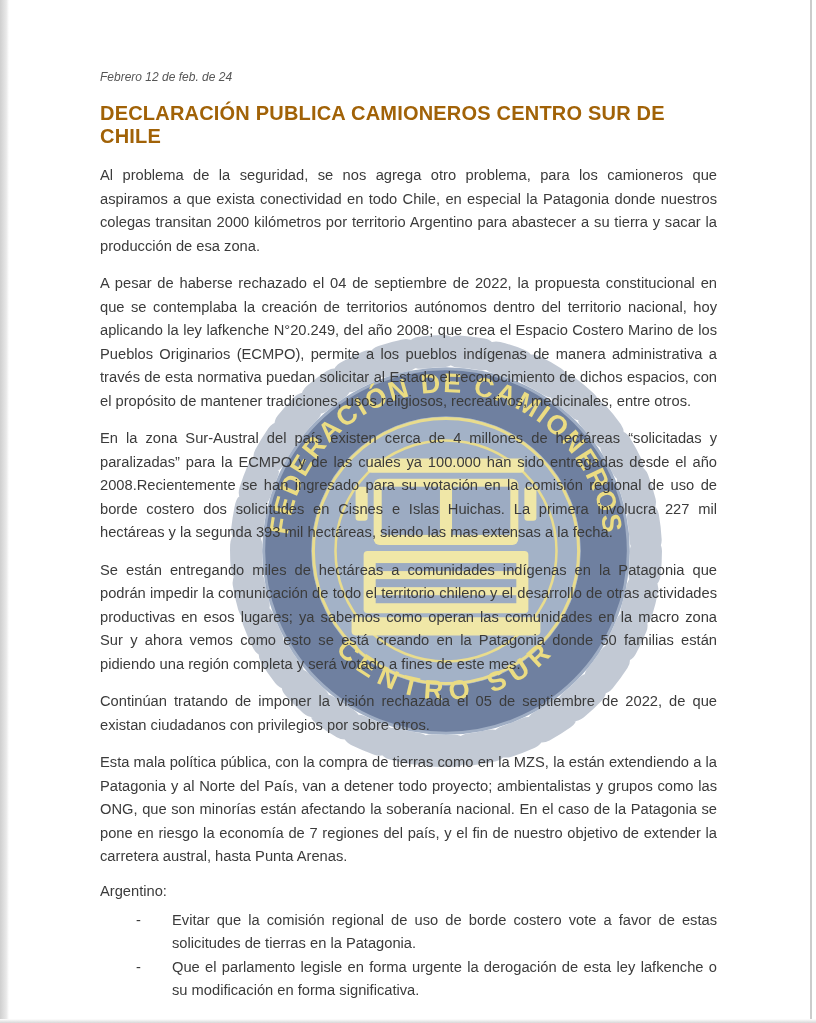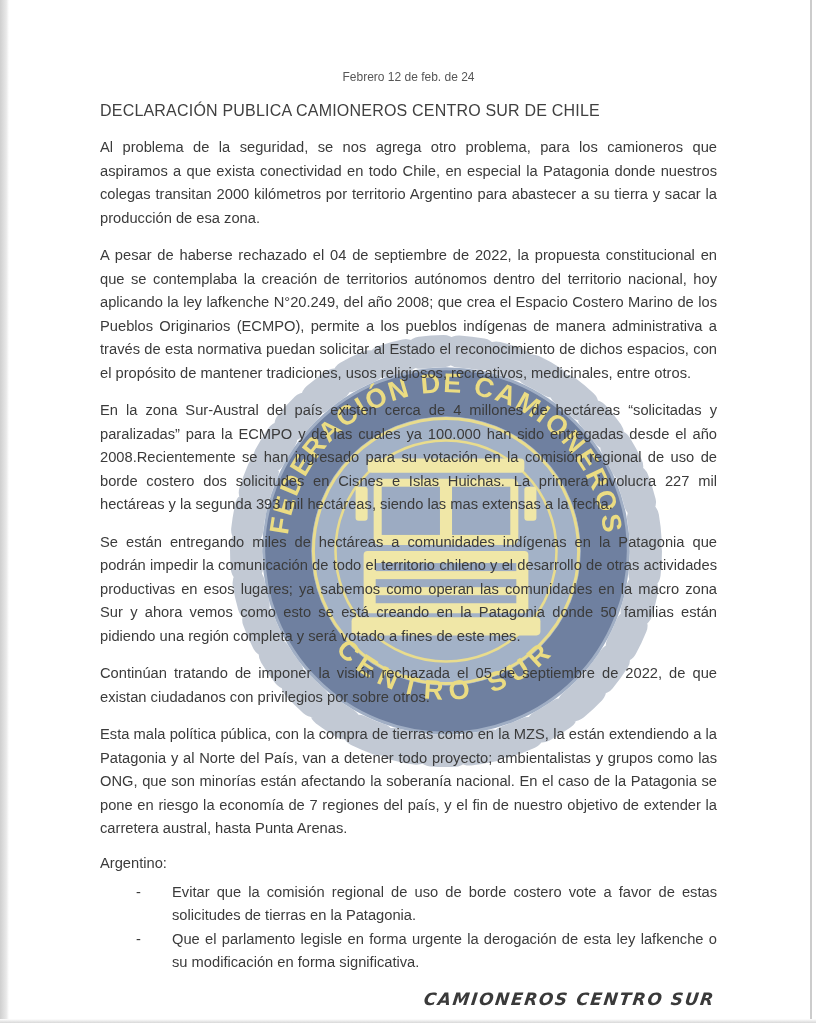--- a/index.html
+++ b/index.html
@@ -37,29 +37,30 @@
     opacity: 0.88;
   }
   
   .content {
     position: relative;
     z-index: 2;
     padding: 70px 99px 0 100px;
     color: #3b3b3b;
   }
   .date-line {
-    text-align: center;
+    text-align: left;
+    font-style: italic;
     font-size: 12px;
     color: #565656;
     margin: 0 0 18px 0;
   }
   .doc-title {
-    font-size: 16px;
-    font-weight: normal;
-    color: #404040;
+    font-size: 20px;
+    font-weight: bold;
+    color: #a16207;
     letter-spacing: 0.2px;
     margin: 0 0 16px 0;
   }
   .para {
     font-size: 14.7px;
     line-height: 23.5px;
     text-align: justify;
     margin: 0 0 14px 0;
   }
   .objectives-label {

